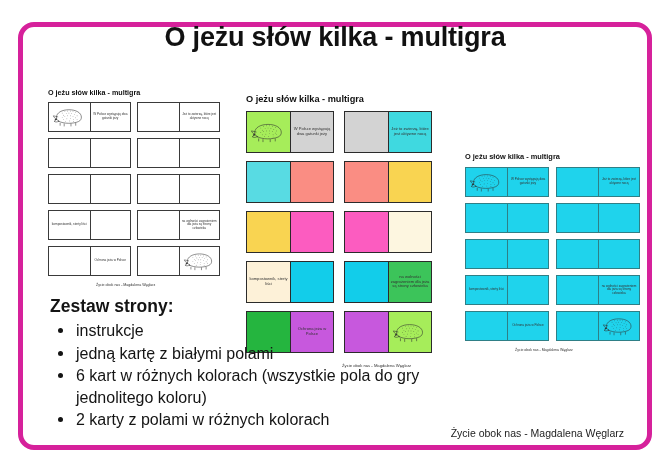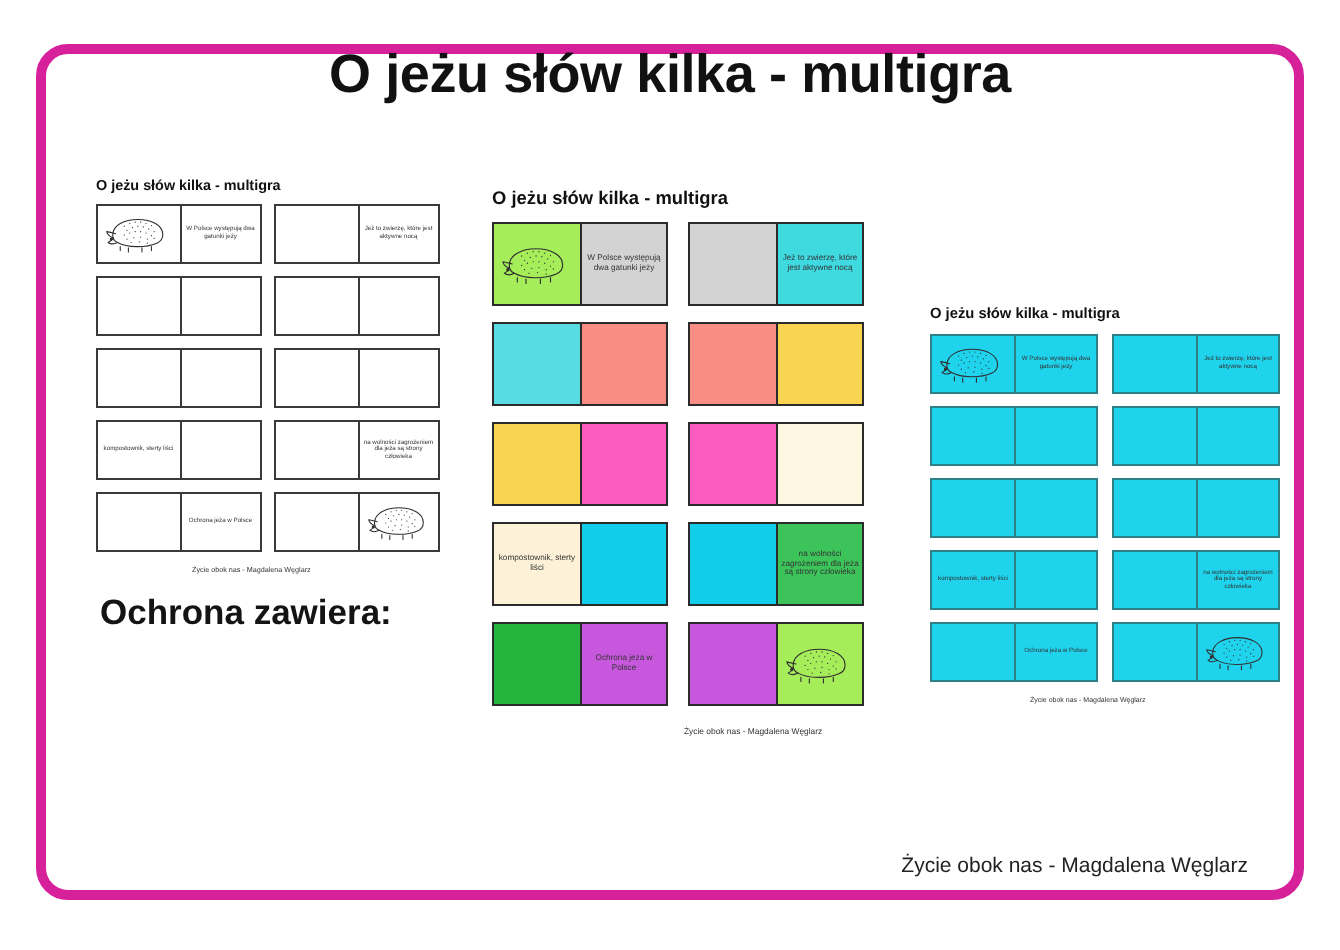--- a/index.html
+++ b/index.html
@@ -517,16 +517,22 @@
               </g>
             </svg>
           </div>
         </div>
       </div>
     </div>
   <div class="credit">Życie obok nas - Magdalena Węglarz</div>
 </div>
 
 <div id="contents">
-  <div class="heading">Ochrona zawiera:</div>
+  <div class="heading">Zestaw strony:</div>
+  <ul>
+      <li>instrukcje</li>
+      <li>jedną kartę z białymi polami</li>
+      <li>6 kart w różnych kolorach (wszystkie pola do gry jednolitego koloru)</li>
+      <li>2 karty z polami w różnych kolorach</li>
+    </ul>
 </div>
 
 <div id="footer-credit">Życie obok nas - Magdalena Węglarz</div>
 
 </body></html>

